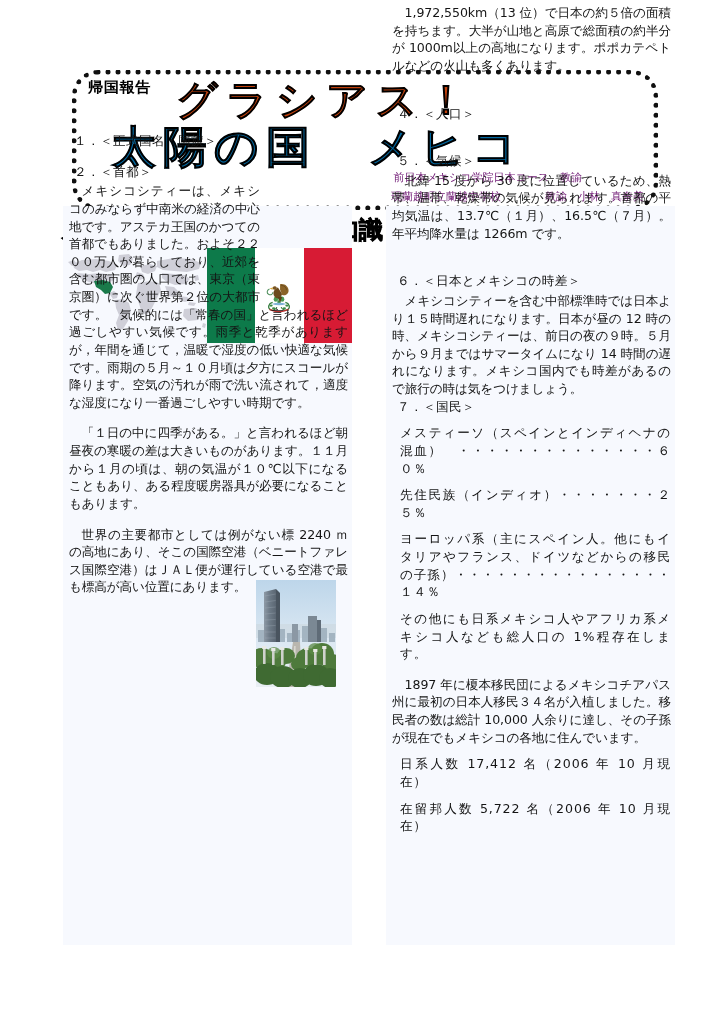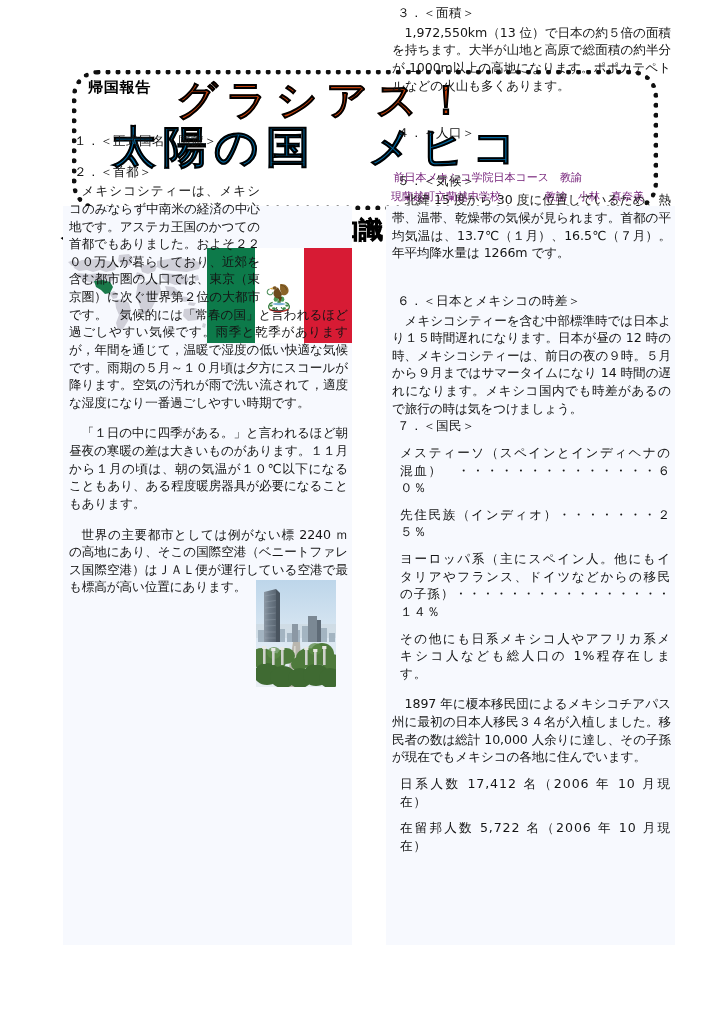--- a/index.html
+++ b/index.html
@@ -426,21 +426,20 @@
         <rect x="48.2" y="67" width="4.2" height="3"></rect>
         <rect x="57.2" y="69" width="4.2" height="3"></rect>
         <rect x="66.2" y="66" width="4.2" height="3"></rect>
       </g>
     </svg>
   </div>
 
   <div class="col-body" id="right-text" style="left:386px; width:289px;">
     <div style="padding:0 4px 0 6px; box-sizing:border-box;">
 
-      <p class="para head">３．＜面積＞</p>
       <p class="para indent">1,972,550km（13 位）で日本の約５倍の面積を持ちます。大半が山地と高原で総面積の約半分が 1000m以上の高地になります。ポポカテペトルなどの火山も多くあります。</p>
 
       <p class="para head" style="margin-top:30px;">４．＜人口＞</p>
 
       <p class="para head" style="margin-top:30px;">５．＜気候＞</p>
       <p class="para indent">北緯 15 度から 30 度に位置しているため、熱帯、温帯、乾燥帯の気候が見られます。首都の平均気温は、13.7℃（１月）、16.5℃（７月）。年平均降水量は 1266m です。</p>
 
       <p class="para head" style="margin-top:30px;">６．＜日本とメキシコの時差＞</p>
       <p class="para indent">メキシコシティーを含む中部標準時では日本より１５時間遅れになります。日本が昼の 12 時の時、メキシコシティーは、前日の夜の９時。５月から９月まではサマータイムになり 14 時間の遅れになります。メキシコ国内でも時差があるので旅行の時は気をつけましょう。</p>
 

